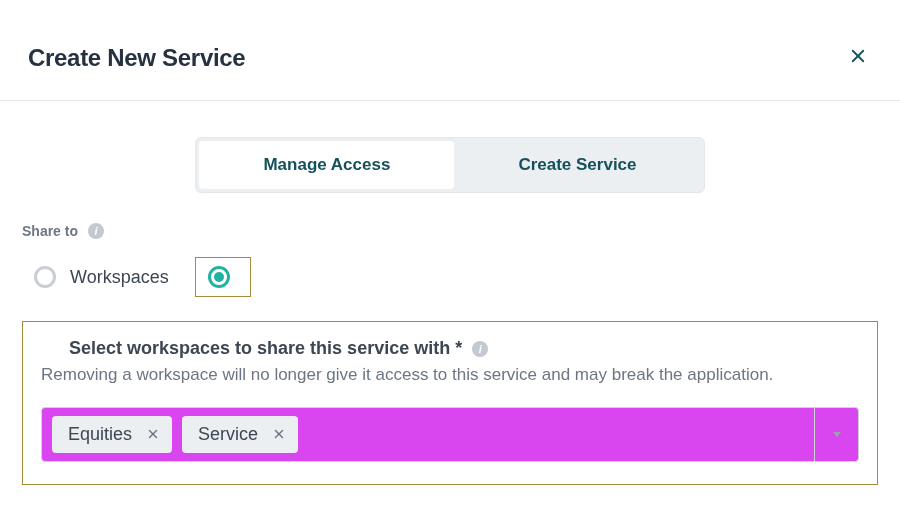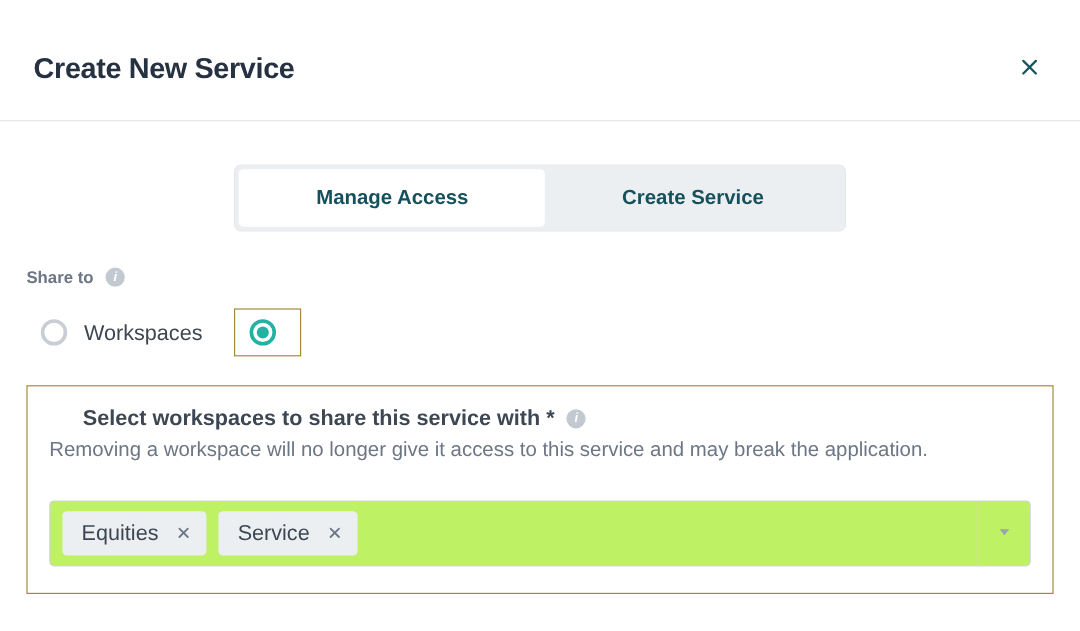--- a/index.html
+++ b/index.html
@@ -157,29 +157,29 @@
     }
     .select-heading {
       font-size: 18px;
       font-weight: 700;
       color: #3d4753;
       margin-left: 28px;
     }
     .select-helper {
       font-size: 17px;
       color: #6c7684;
-      margin-bottom: 32px;
+      margin-bottom: 22px;
     }
 
     .multiselect {
       border: 1px solid #cfd4da;
       border-radius: 4px;
       display: flex;
       align-items: stretch;
-      background: #bef264;
+      background: #d946ef;
     }
     .chips {
       flex: 1;
       display: flex;
       align-items: center;
       gap: 10px;
       padding: 8px 10px;
     }
     .chip {
       display: flex;

